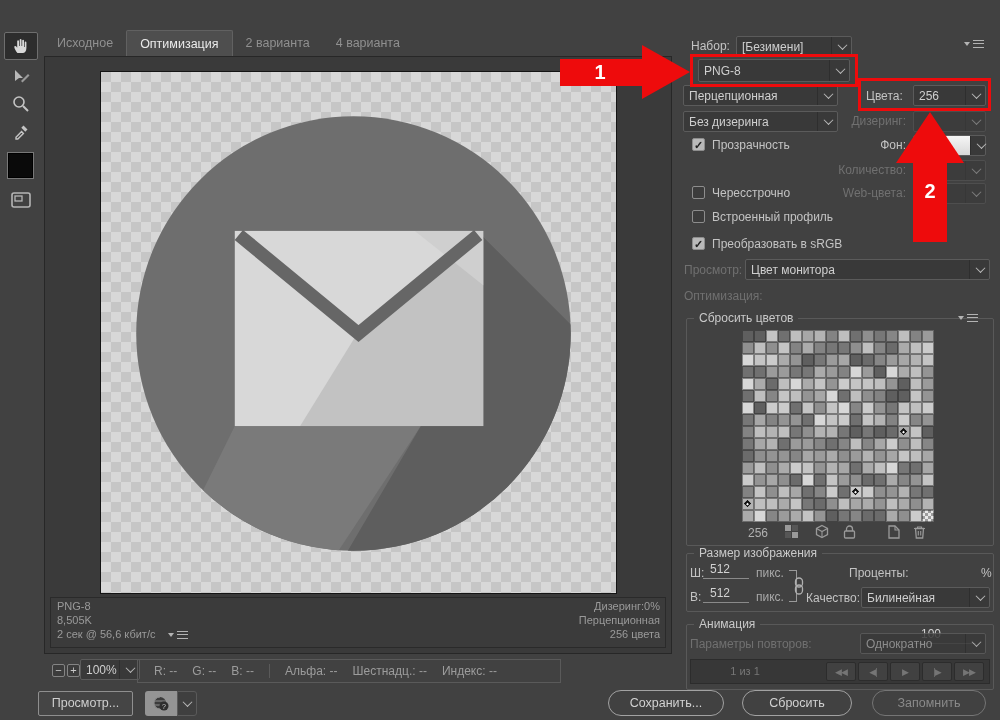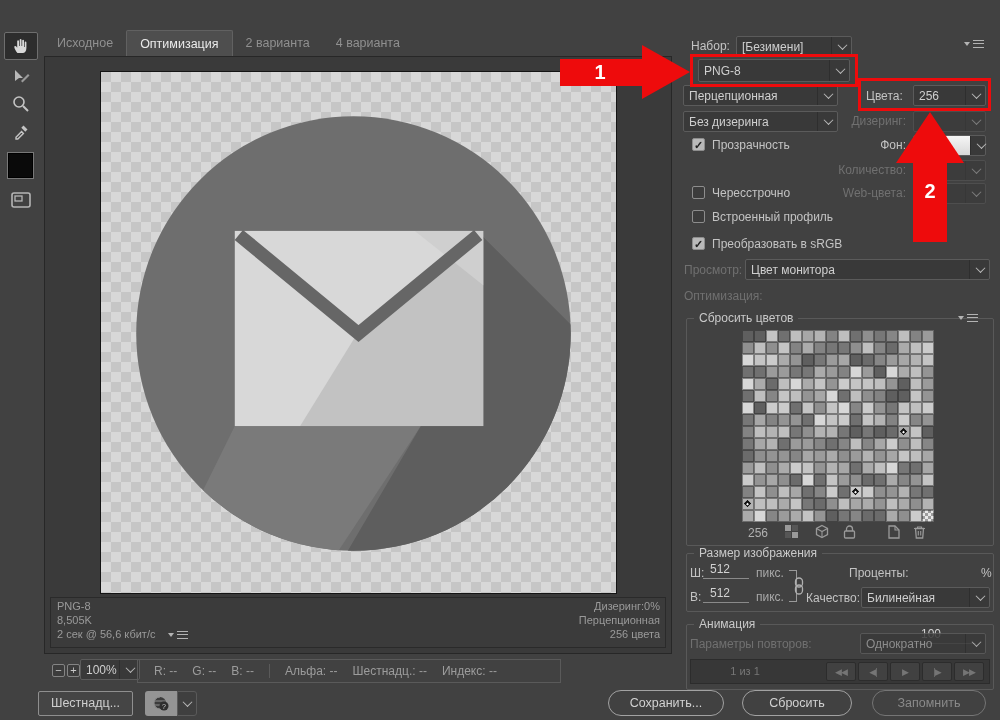--- a/index.html
+++ b/index.html
@@ -233,21 +233,21 @@
   <div class="info-box">
     <span><span>R:</span> <span>--</span></span>
     <span><span>G:</span> <span>--</span></span>
     <span><span>B:</span> <span>--</span></span>
     <span class="vsep"></span>
     <span><span>Альфа:</span> <span>--</span></span>
     <span><span>Шестнадц.:</span> <span>--</span></span>
     <span><span>Индекс:</span> <span>--</span></span>
   </div>
 
-  <div class="btn-rect" style="left:38px; top:691px; width:95px;">Шестнадц...</div>
+  <div class="btn-rect" style="left:38px; top:691px; width:95px;">Просмотр...</div>
   <div class="help-btn">
     <span class="help-globe">
       <svg width="18" height="18" viewBox="0 0 18 18">
         <circle cx="8" cy="8" r="6" fill="#3c3c3c"></circle>
         <path d="M8 2a6 6 0 0 0 0 12M2.5 6h11M2.5 10h11" stroke="#8f8f8f" stroke-width="1" fill="none"></path>
         <circle cx="12" cy="11" r="4.5" fill="#2e2e2e"></circle>
         <text x="12" y="13.8" font-size="7" fill="#cfcfcf" text-anchor="middle" font-family="Liberation Sans, sans-serif">?</text>
       </svg>
     </span>
     <span class="help-chev">

